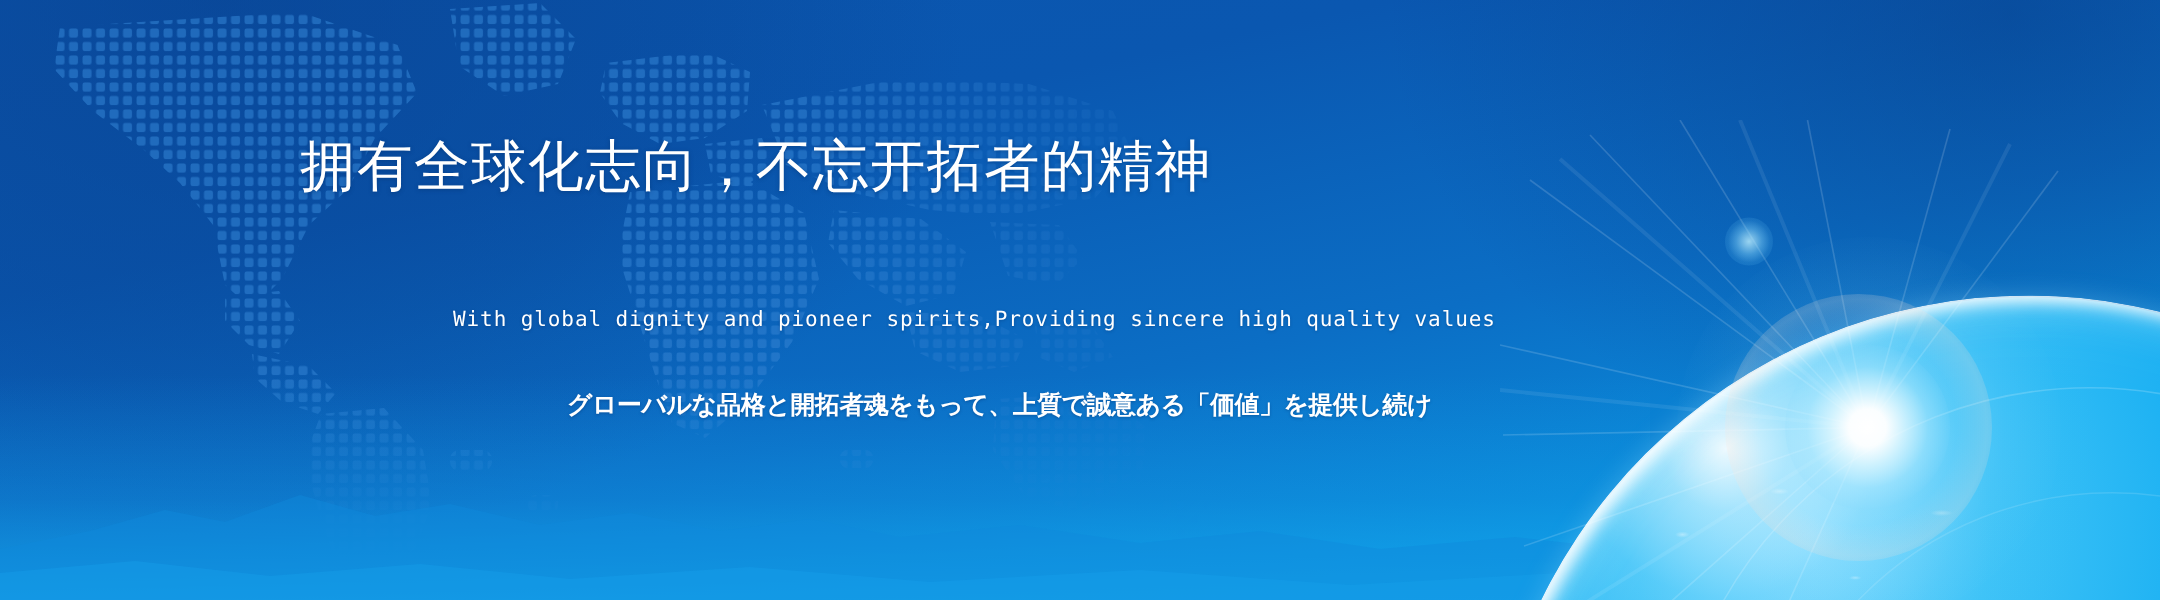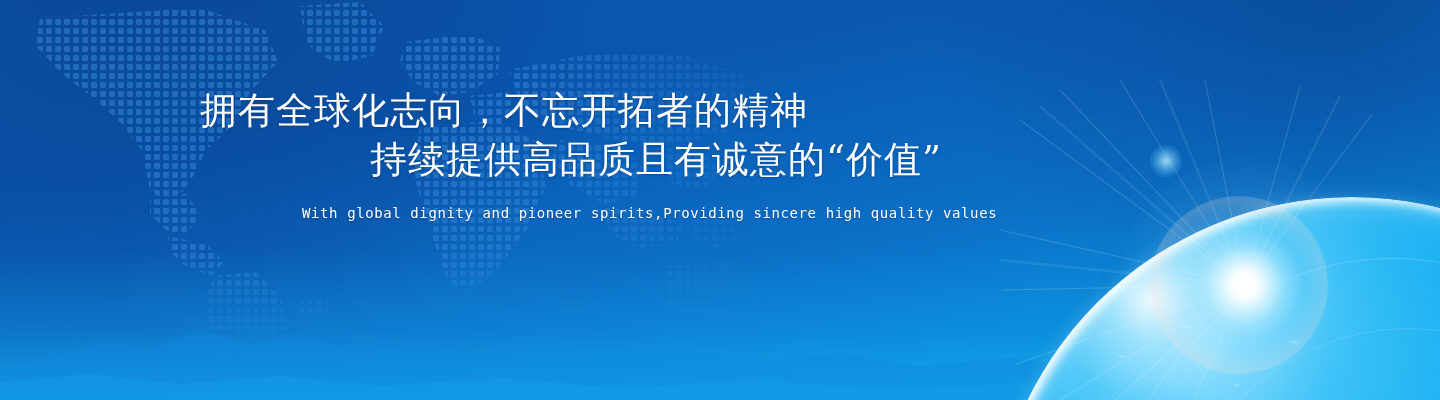--- a/index.html
+++ b/index.html
@@ -356,18 +356,18 @@
     </g>
   </svg>
   <div class="flare-halo"></div>
   <div class="flare-ring"></div>
   <div class="flare-core"></div>
   <div class="lens-dot"></div>
 
   <div class="copy">
     <div class="headline">
       <span class="line1">拥有全球化志向，不忘开拓者的精神</span>
-      <span class="line2">持续提供高品质且有诚意的“价值”</span>
     </div>
     <div class="subtitle-en">With global dignity and pioneer spirits,Providing sincere high quality values</div>
+    <div class="subtitle-jp">グローバルな品格と開拓者魂をもって、上質で誠意ある「価値」を提供し続け</div>
   </div>
 
 </div>
 
 </body></html>

